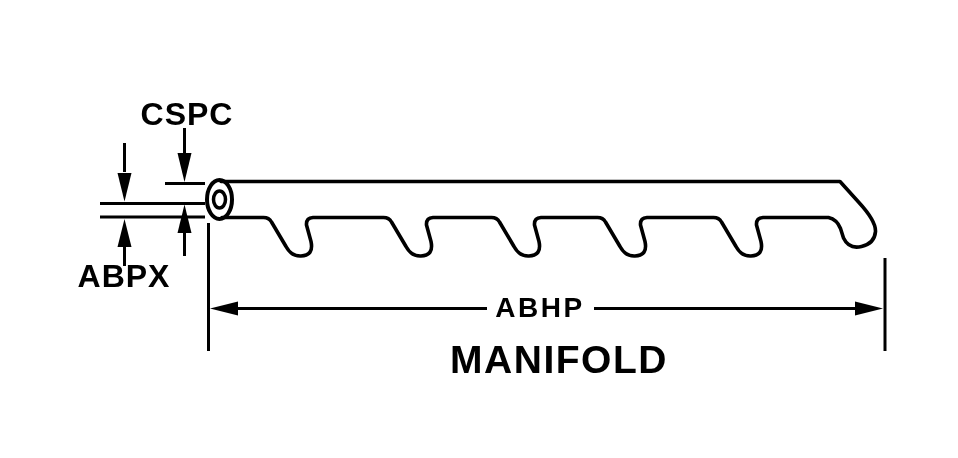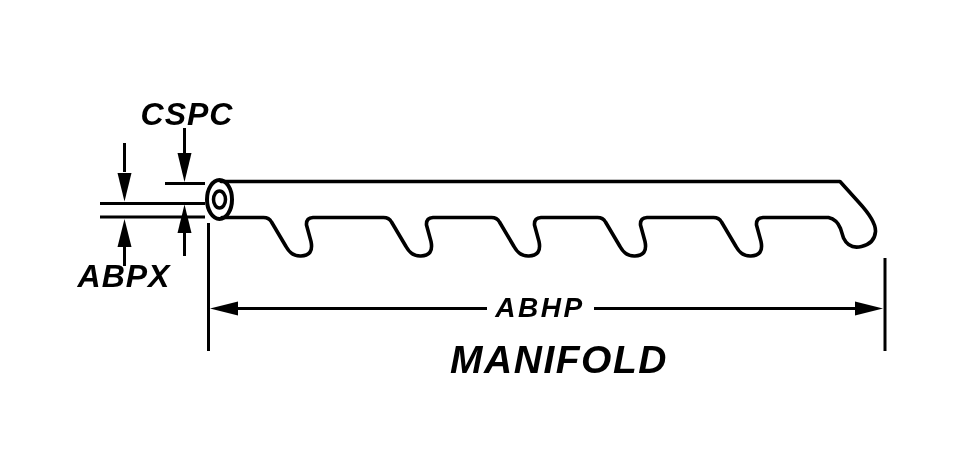--- a/index.html
+++ b/index.html
@@ -7,21 +7,20 @@
     padding: 0;
     background: #ffffff;
   }
   .stage {
     position: relative;
     width: 958px;
     height: 458px;
     background: #ffffff;
     overflow: hidden;
     font-family: "Liberation Sans", sans-serif;
-    font-style: italic;
   }
   svg text {
     font-family: "Liberation Sans", sans-serif;
     font-weight: bold;
     fill: #000000;
   }
   .label-lg  { font-size: 32px; letter-spacing: 1px; }
   .label-med { font-size: 28px; letter-spacing: 2.5px; }
   .label-title { font-size: 39px; letter-spacing: 1.5px; }
 </style>

